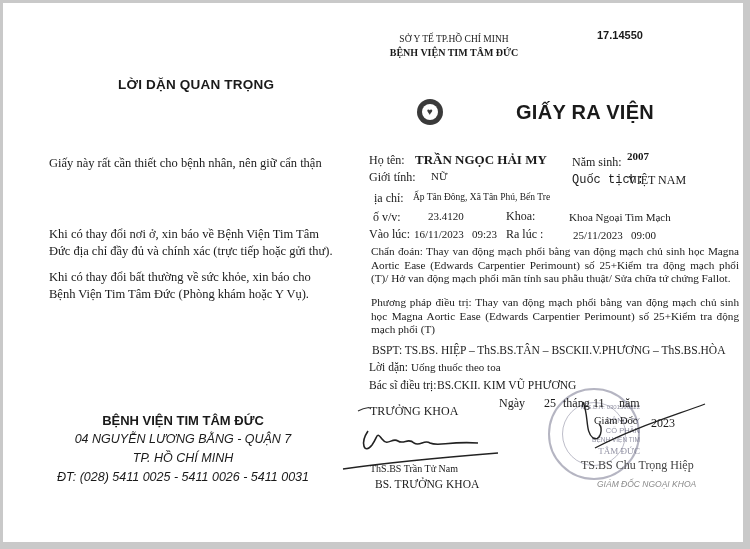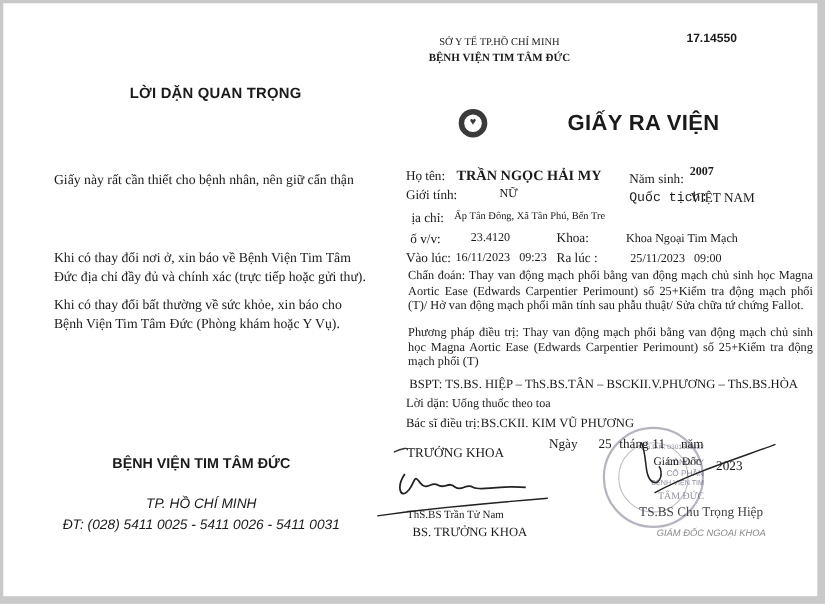--- a/index.html
+++ b/index.html
@@ -18,21 +18,21 @@
     .sans { font-family: "Liberation Sans", sans-serif; }
     .serif { font-family: "Liberation Serif", serif; }
 
     
     .left-title { left: 115px; top: 74px; font-size: 13.5px; font-weight: bold; letter-spacing: 0.2px; }
     .left-para { left: 46px; font-size: 12.5px; line-height: 17px; white-space: normal; width: 290px; }
     .hosp-name { left: 0; width: 360px; text-align: center; top: 410px; font-size: 13px; font-weight: bold; }
     .hosp-line { left: 0; width: 360px; text-align: center; font-size: 12.5px; font-style: italic; }
 
     
-    .doc-no { left: 621px; top: 26px; font-size: 11px; font-weight: bold; }
+    .doc-no { left: 594px; top: 26px; font-size: 11px; font-weight: bold; }
     .dept-top { left: 386px; width: 130px; text-align: center; top: 31px; font-size: 9.5px; }
     .dept-top2 { left: 374px; width: 154px; text-align: center; top: 44px; font-size: 10px; font-weight: bold; }
     .logo { left: 414px; top: 96px; width: 26px; height: 26px; border-radius: 50%;
       background: #3a3a3a; display: flex; align-items: center; justify-content: center; }
     .logo-inner { width: 16px; height: 16px; border-radius: 50%; background: #fff;
       display: flex; align-items: center; justify-content: center; font-size: 10px; color: #3a3a3a; line-height: 1; }
     .main-title { left: 513px; top: 98px; font-size: 20px; font-weight: bold; letter-spacing: 0.3px; }
 
     .lbl { font-size: 12px; }
     .val { font-size: 12px; }
@@ -53,38 +53,39 @@
 
 <div class="page">
 
   <div class="abs sans left-title">LỜI DẶN QUAN TRỌNG</div>
 
   <div class="abs left-para serif" style="top:152px;">Giấy này rất cần thiết cho bệnh nhân, nên giữ cẩn thận</div>
   <div class="abs left-para serif" style="top:223px;">Khi có thay đổi nơi ở, xin báo về Bệnh Viện Tim Tâm Đức địa chỉ đầy đủ và chính xác (trực tiếp hoặc gửi thư).</div>
   <div class="abs left-para serif" style="top:266px;">Khi có thay đổi bất thường về sức khỏe, xin báo cho Bệnh Viện Tim Tâm Đức (Phòng khám hoặc Y Vụ).</div>
 
   <div class="abs sans hosp-name">BỆNH VIỆN TIM TÂM ĐỨC</div>
+  <div class="abs sans hosp-line" style="top:429px;">04 NGUYỄN LƯƠNG BẰNG - QUẬN 7</div>
   <div class="abs sans hosp-line" style="top:448px;">TP. HỒ CHÍ MINH</div>
   <div class="abs sans hosp-line" style="top:467px;">ĐT: (028) 5411 0025 - 5411 0026 - 5411 0031</div>
 
   <div class="abs sans doc-no">17.14550</div>
   <div class="abs serif dept-top">SỞ Y TẾ TP.HỒ CHÍ MINH</div>
   <div class="abs serif dept-top2">BỆNH VIỆN TIM TÂM ĐỨC</div>
   <div class="abs logo">
     <div class="logo-inner">♥</div>
   </div>
   <div class="abs sans main-title">GIẤY RA VIỆN</div>
 
   <div class="abs lbl serif" style="left:366px; top:150px;">Họ tên:</div>
   <div class="abs val-b serif" style="left:412px; top:149px; font-size:13px;">TRẦN NGỌC HẢI MY</div>
   <div class="abs lbl serif" style="left:569px; top:152px;">Năm sinh:</div>
   <div class="abs val-b serif" style="left:624px; top:147px; font-size:11px;">2007</div>
 
   <div class="abs lbl serif" style="left:366px; top:167px;">Giới tính:</div>
-  <div class="abs val serif" style="left:428px; top:167px; font-size:11px;margin-left:23px;">NỮ</div>
+  <div class="abs val serif" style="left:428px; top:167px; font-size:11px;">NỮ</div>
   <div class="abs lbl serif" style="left:569px; top:170px;font-family:Liberation Mono, monospace;">Quốc tịch:</div>
   <div class="abs val serif" style="left:625px; top:170px;">VIỆT NAM</div>
 
   <div class="abs lbl serif" style="left:371px; top:188px;">ịa chỉ:</div>
   <div class="abs val-sm serif" style="left:410px; top:189px; font-size:9.5px;">Ấp Tân Đông, Xã Tân Phú, Bến Tre</div>
 
   <div class="abs lbl serif" style="left:370px; top:207px;">ố v/v:</div>
   <div class="abs val serif" style="left:425px; top:207px; font-size:11px;">23.4120</div>
   <div class="abs lbl serif" style="left:503px; top:206px;">Khoa:</div>
   <div class="abs val serif" style="left:566px; top:208px; font-size:11px;">Khoa Ngoại Tim Mạch</div>

